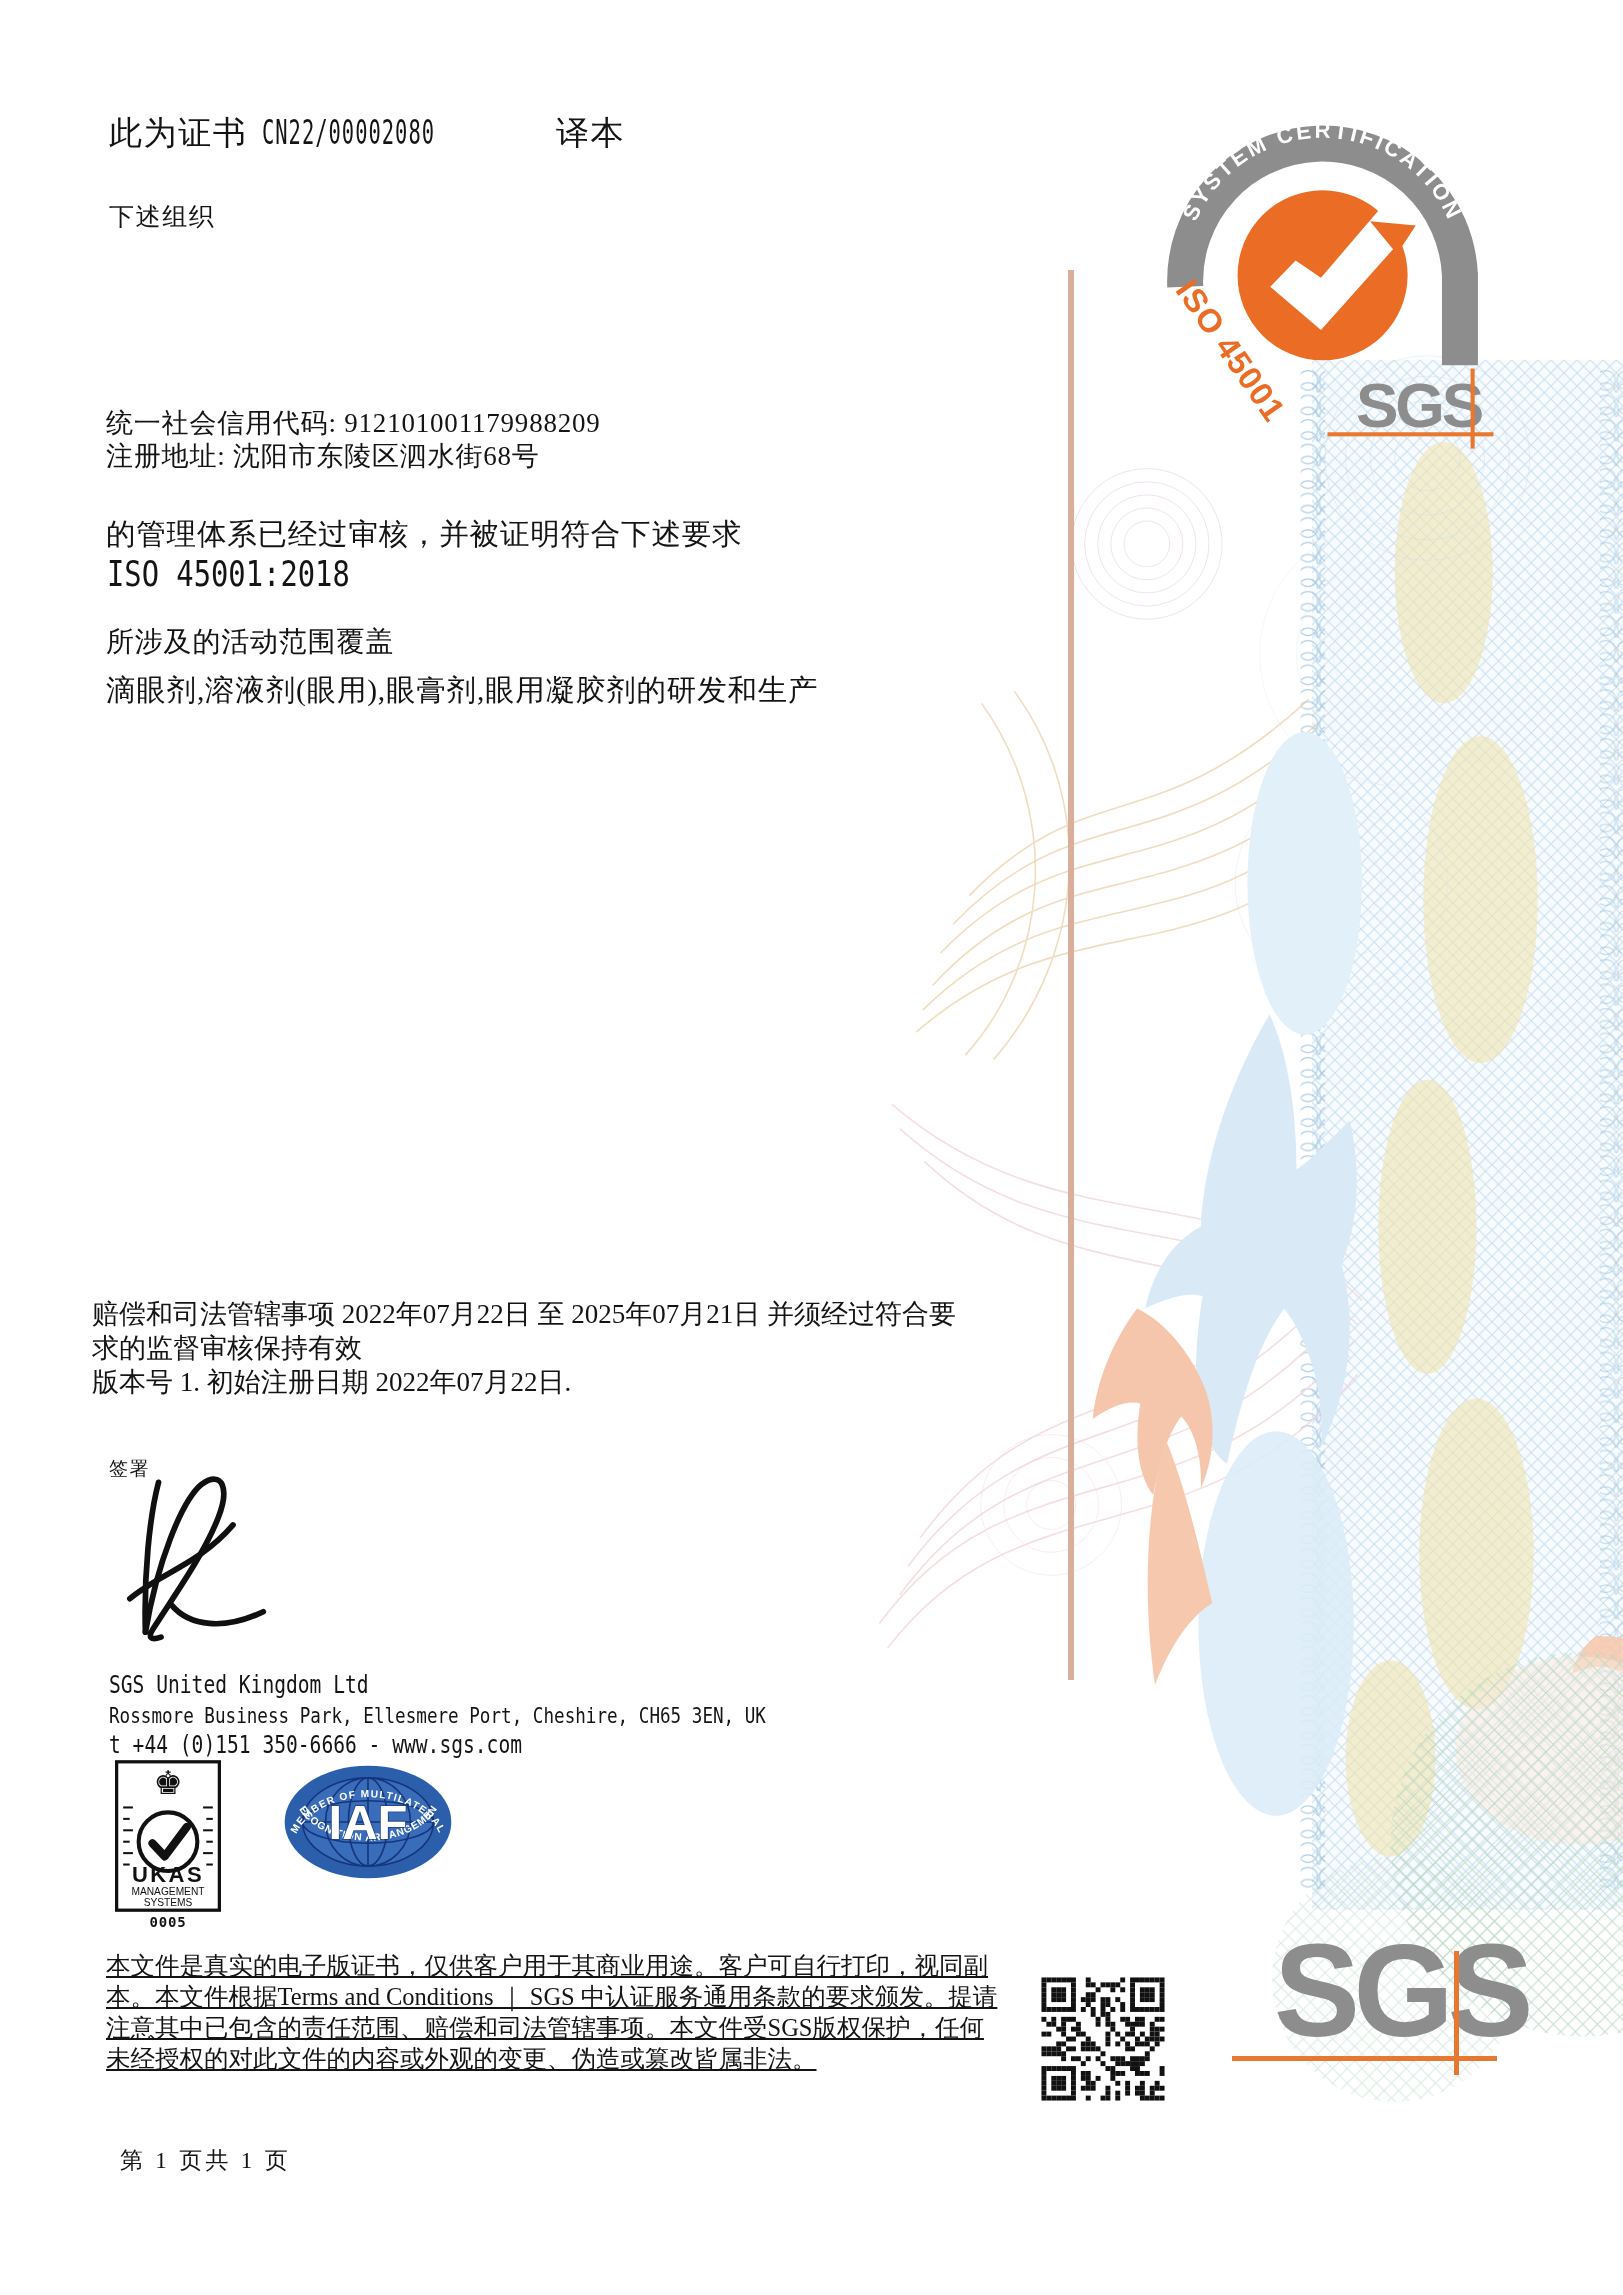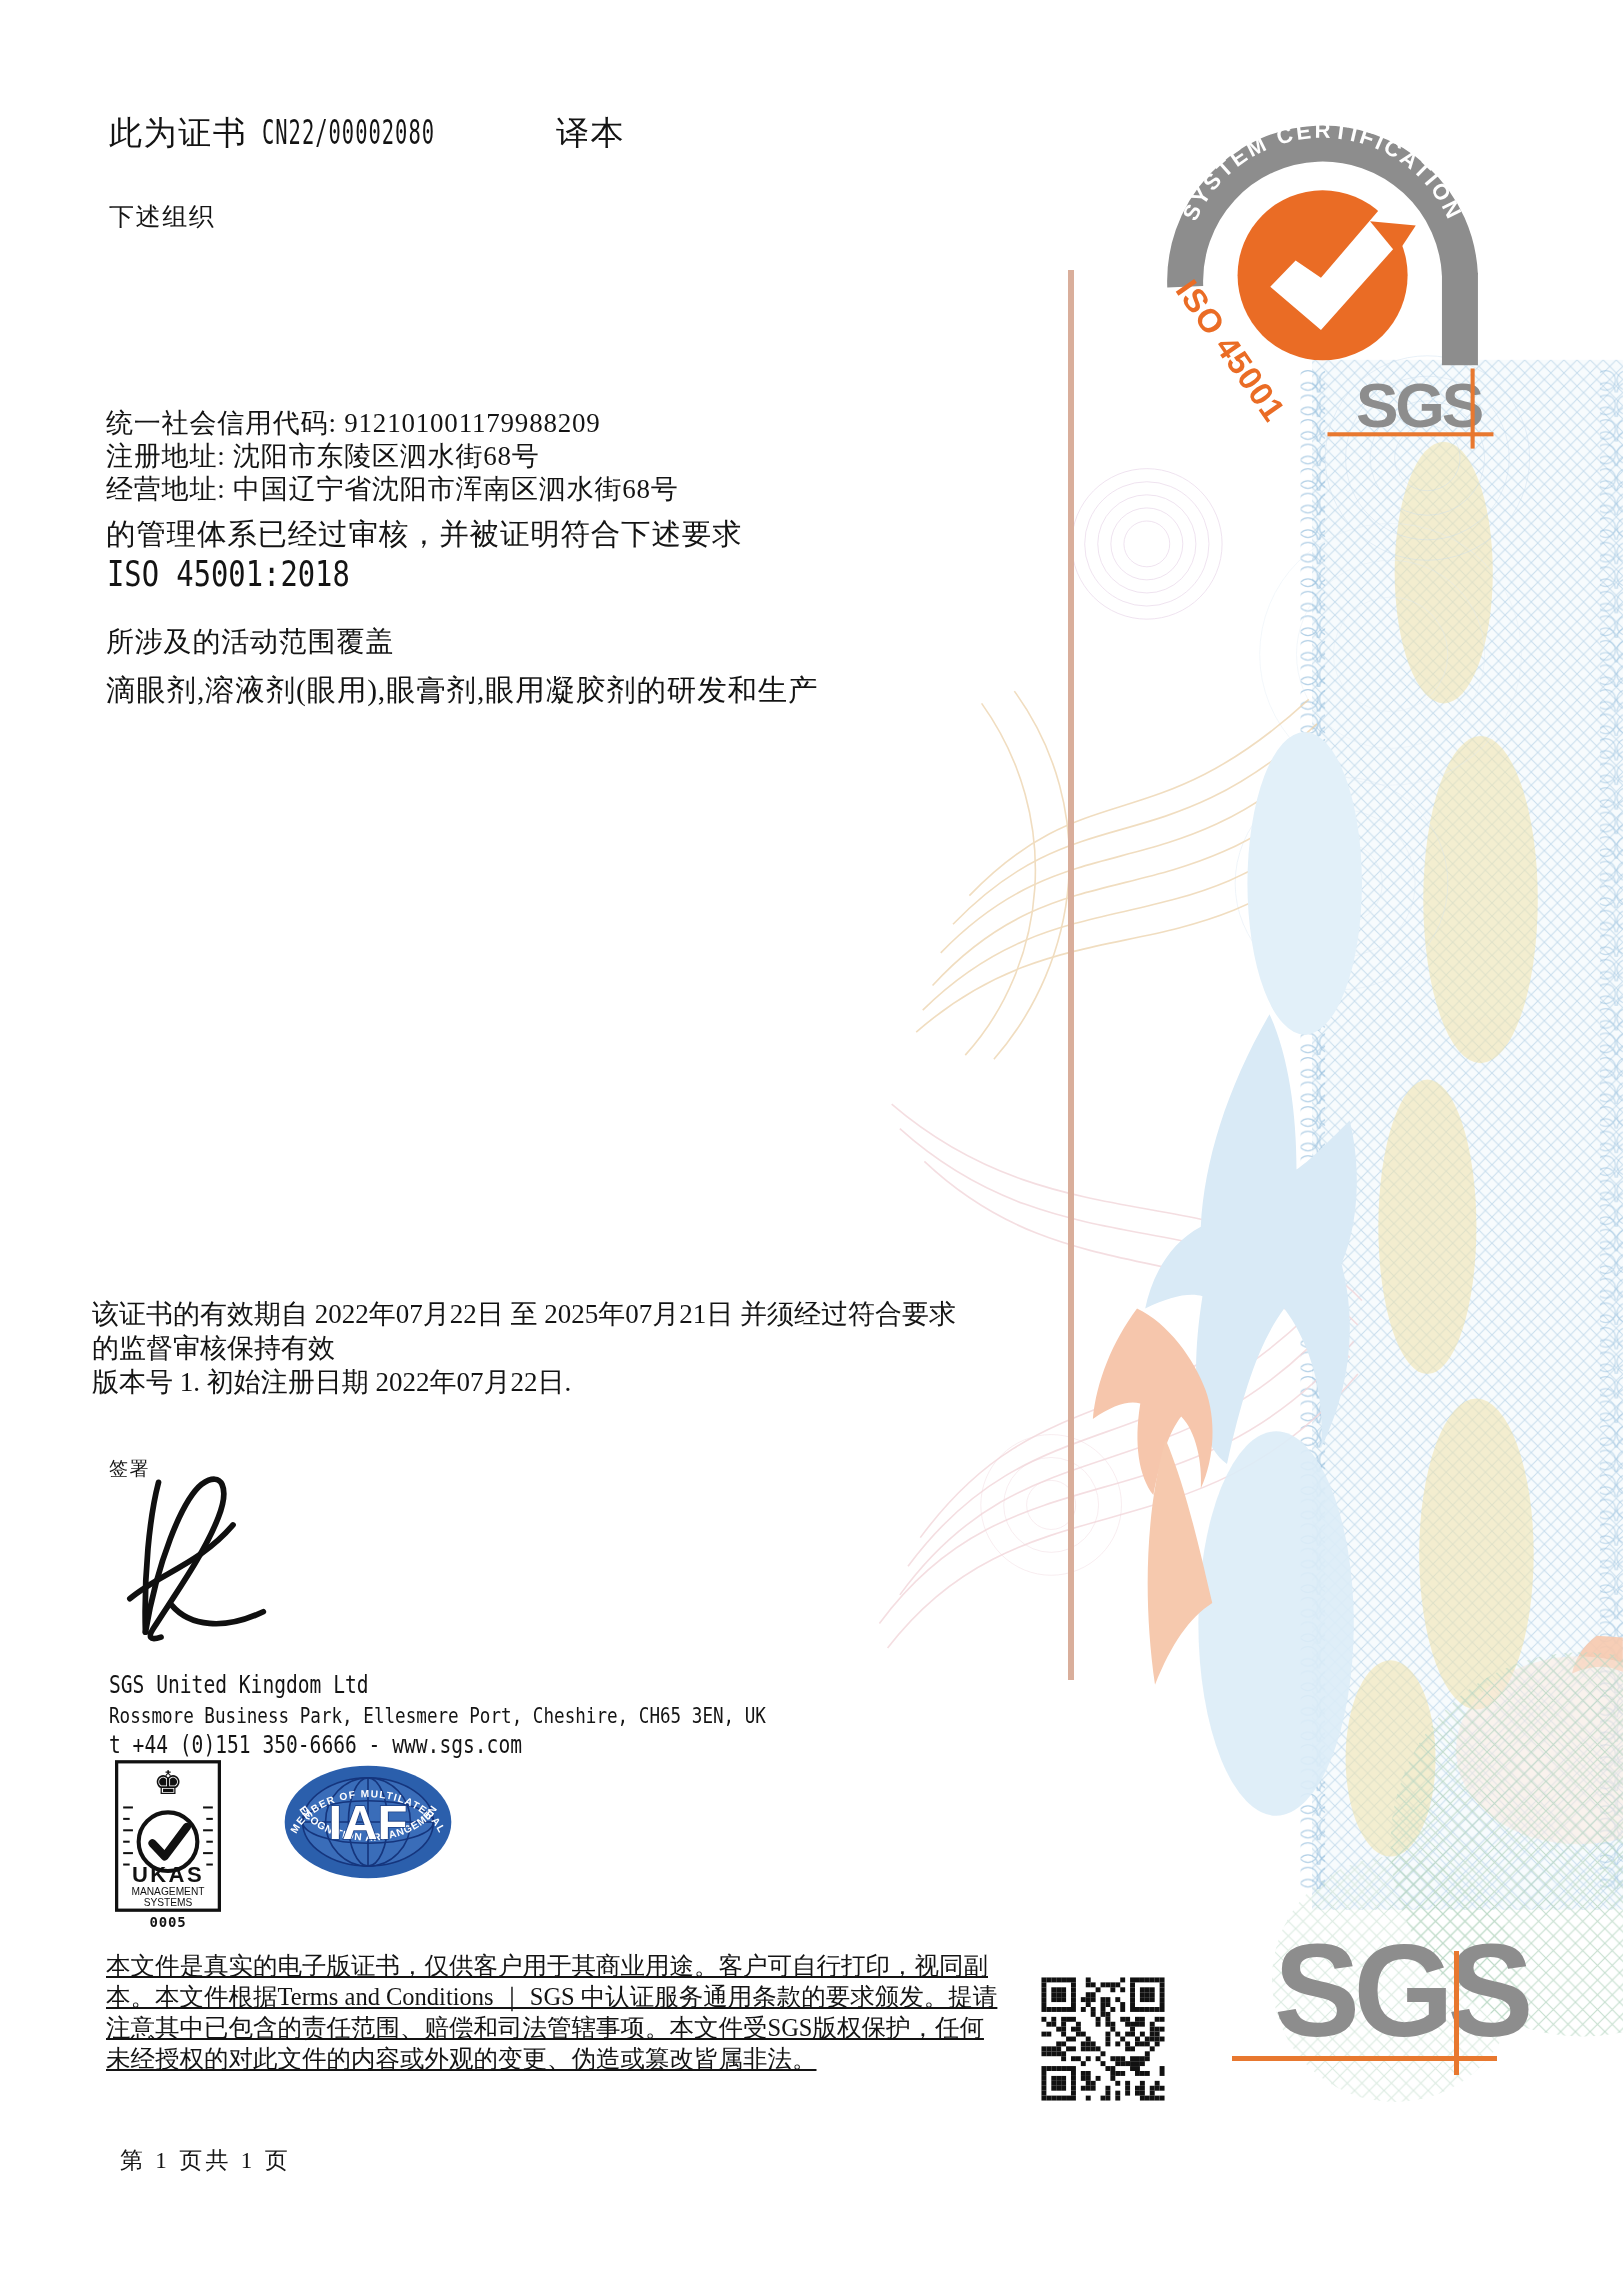--- a/index.html
+++ b/index.html
@@ -165,32 +165,31 @@
     <span class="num mono"><span class="squeeze">CN22/00002080</span></span>
     <span>译本</span>
   </div>
 
   <div class="abs org-intro">下述组织</div>
 
 
   <div class="abs info-block">
     <div>统一社会信用代码: 912101001179988209</div>
     <div>注册地址: 沈阳市东陵区泗水街68号</div>
-    <div>经营地址: 中国辽宁省沈阳市浑南区泗水街68号</div>
   </div>
 
   <div class="abs audited">的管理体系已经过审核，并被证明符合下述要求</div>
 
   <div class="abs standard mono"><span class="squeeze8">ISO 45001:2018</span></div>
 
   <div class="abs scope-label">所涉及的活动范围覆盖</div>
 
   <div class="abs scope-text">滴眼剂,溶液剂(眼用),眼膏剂,眼用凝胶剂的研发和生产</div>
 
-  <div class="abs validity">该证书的有效期自 2022年07月22日 至 2025年07月21日 并须经过符合要求的监督审核保持有效</div>
+  <div class="abs validity">赔偿和司法管辖事项 2022年07月22日 至 2025年07月21日 并须经过符合要求的监督审核保持有效</div>
 
   <div class="abs version">版本号 1. 初始注册日期 2022年07月22日.</div>
 
   <div class="abs sign-label">签署</div>
 
   <svg class="abs" style="left:124px;top:1466px" width="164" height="176" viewBox="0 0 200 215">
     <g fill="none" stroke="#101010" stroke-width="7" stroke-linecap="round">
       <path d="M42,20 C31,62 24,132 26,203"></path>
       <path d="M26,203 C40,120 70,42 95,22 C120,5 129,27 115,63 C97,109 60,160 36,198 C29,209 31,214 45,209"></path>
       <path d="M7,162 C42,132 92,120 133,72"></path>

